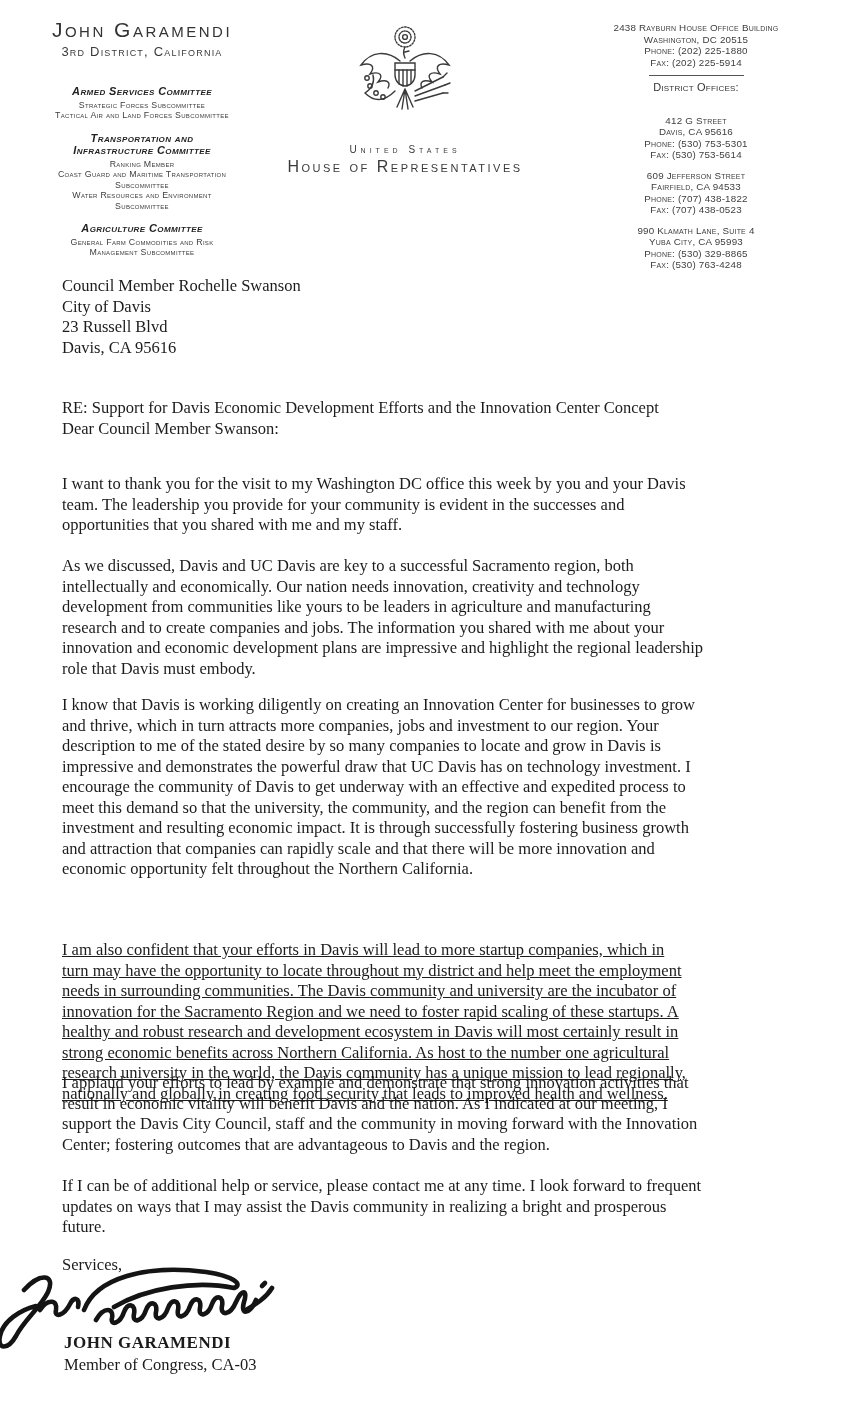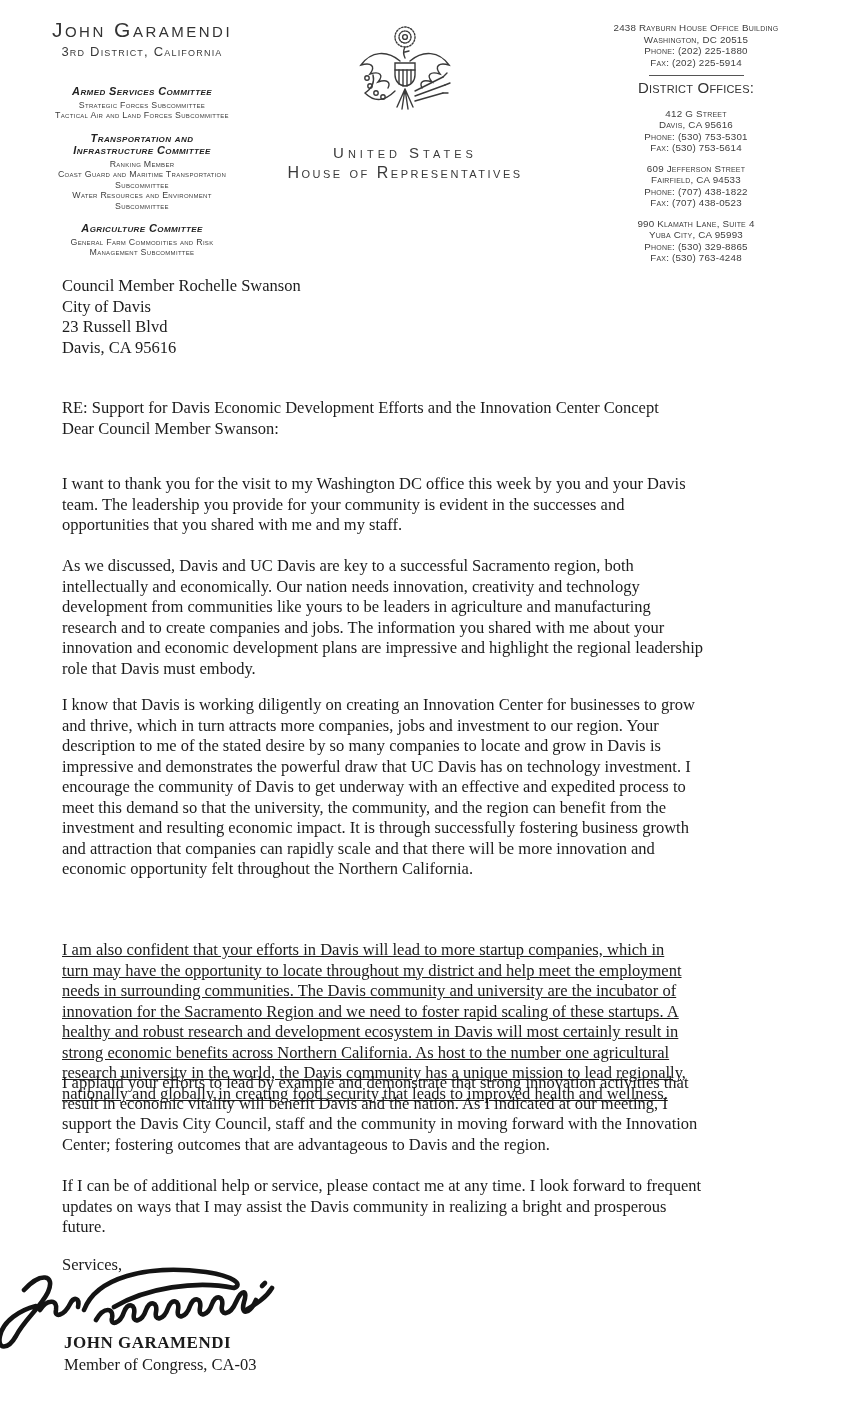--- a/index.html
+++ b/index.html
@@ -16,30 +16,30 @@
   }
   .mc-name{font-size:21px;letter-spacing:2.5px;color:#333;}
   .mc-district{font-size:13px;letter-spacing:1.2px;margin-top:2px;color:#3a3a3a;}
   .committees{margin-top:26px;}
   .cmte{margin-bottom:11px;}
   .cmte-title{font-weight:bold;font-size:11px;letter-spacing:.4px;line-height:12.5px;color:#222;font-style:italic;}
   .cmte-subs{font-size:8.8px;letter-spacing:.3px;line-height:10.5px;margin-top:2px;color:#3d3d3d;}
   .hdr-center{position:absolute;left:255px;top:20px;width:300px;text-align:center;color:#333;}
   .seal{display:block;margin:0 auto;}
   .us-line1{font-family:"Liberation Sans", sans-serif;font-variant:small-caps;
-    font-size:15px;letter-spacing:4px;margin-top:6px;color:#3a3a3a;}
+    font-size:10px;letter-spacing:4px;margin-top:6px;color:#3a3a3a;}
   .us-line2{font-family:"Liberation Sans", sans-serif;font-variant:small-caps;
     font-size:16px;letter-spacing:2.5px;margin-top:3px;color:#3a3a3a;}
   .hdr-right{
     position:absolute;left:565px;top:22px;width:262px;text-align:center;
     font-family:"Liberation Sans", sans-serif;font-variant:small-caps;
     font-size:9.8px;line-height:11.5px;letter-spacing:.2px;color:#3d3d3d;
   }
   .hdr-rule{width:95px;height:1px;background:#555;border:0;margin:7px auto 6px auto;}
-  .do-label{font-size:15px;margin-bottom:14px;color:#333;}
+  .do-label{font-size:11px;margin-bottom:21px;color:#333;}
   .office{margin-bottom:9px;}
   
   .body-text{position:absolute;left:62px;width:780px;font-size:16.5px;line-height:20.5px;color:#1c1c1c;}
   .recipient{top:276px;}
   .subject{top:398px;}
   .salutation{top:419px;}
   .p1{top:474px;} .p2{top:556px;} .p3{top:695px;}
   .p4{top:940px;text-decoration:underline;} .p5{top:1073px;} .p6{top:1176px;}
   .closing{top:1255px;}
   .sig{position:absolute;left:-6px;top:1258px;}

